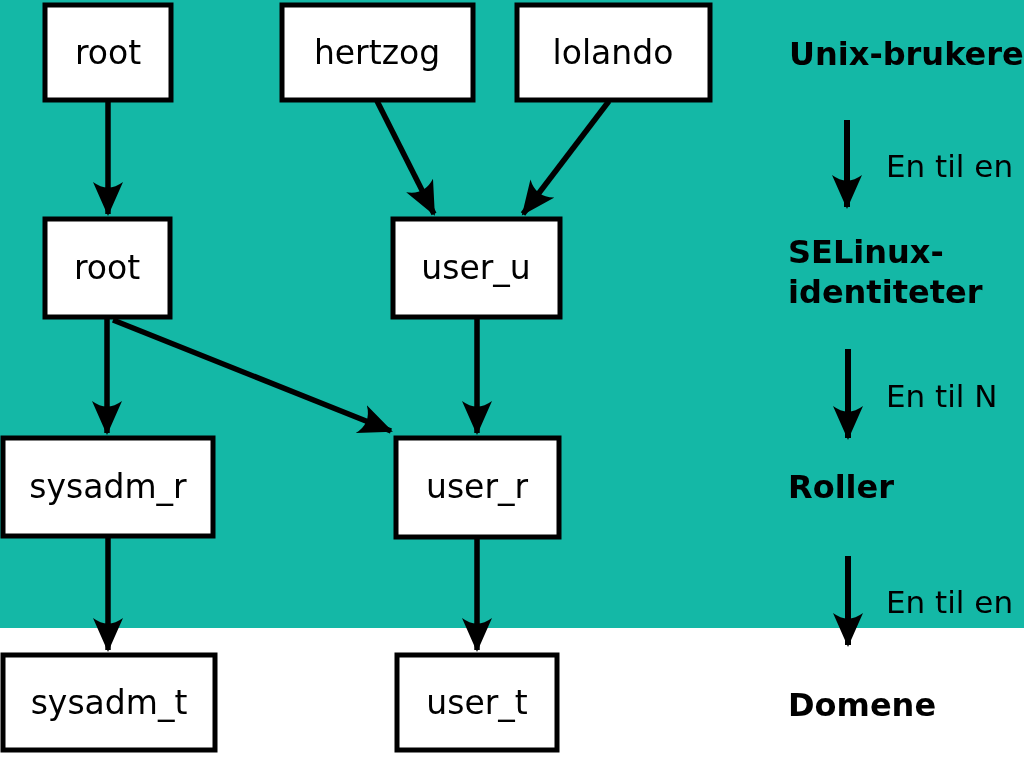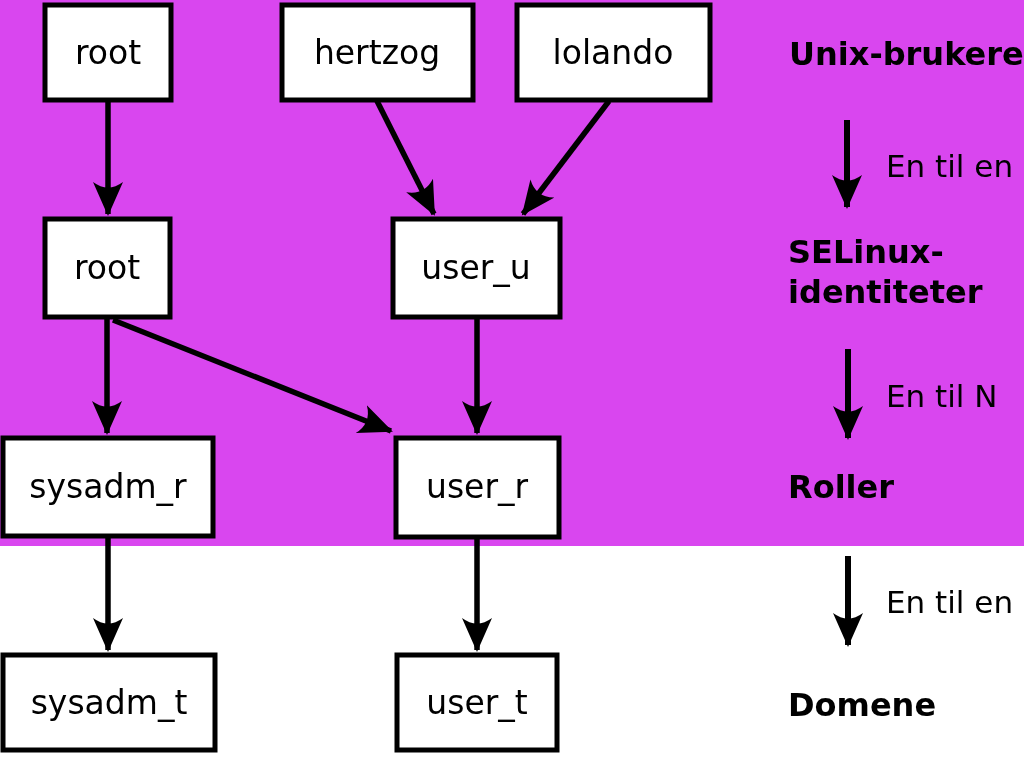--- a/index.html
+++ b/index.html
@@ -6,22 +6,22 @@
     margin: 0;
     padding: 0;
     background: #ffffff;
     width: 1024px;
     height: 757px;
     overflow: hidden;
   }
   .stage {
     position: relative;
     width: 1024px;
-    height: 546px;
-    background: #d946ef;
+    height: 628px;
+    background: #14b8a6;
   }
   svg {
     display: block;
     font-family: "DejaVu Sans", "Liberation Sans", sans-serif;
   }
   .node-box {
     fill: #ffffff;
     stroke: #000000;
     stroke-width: 5px;
   }

